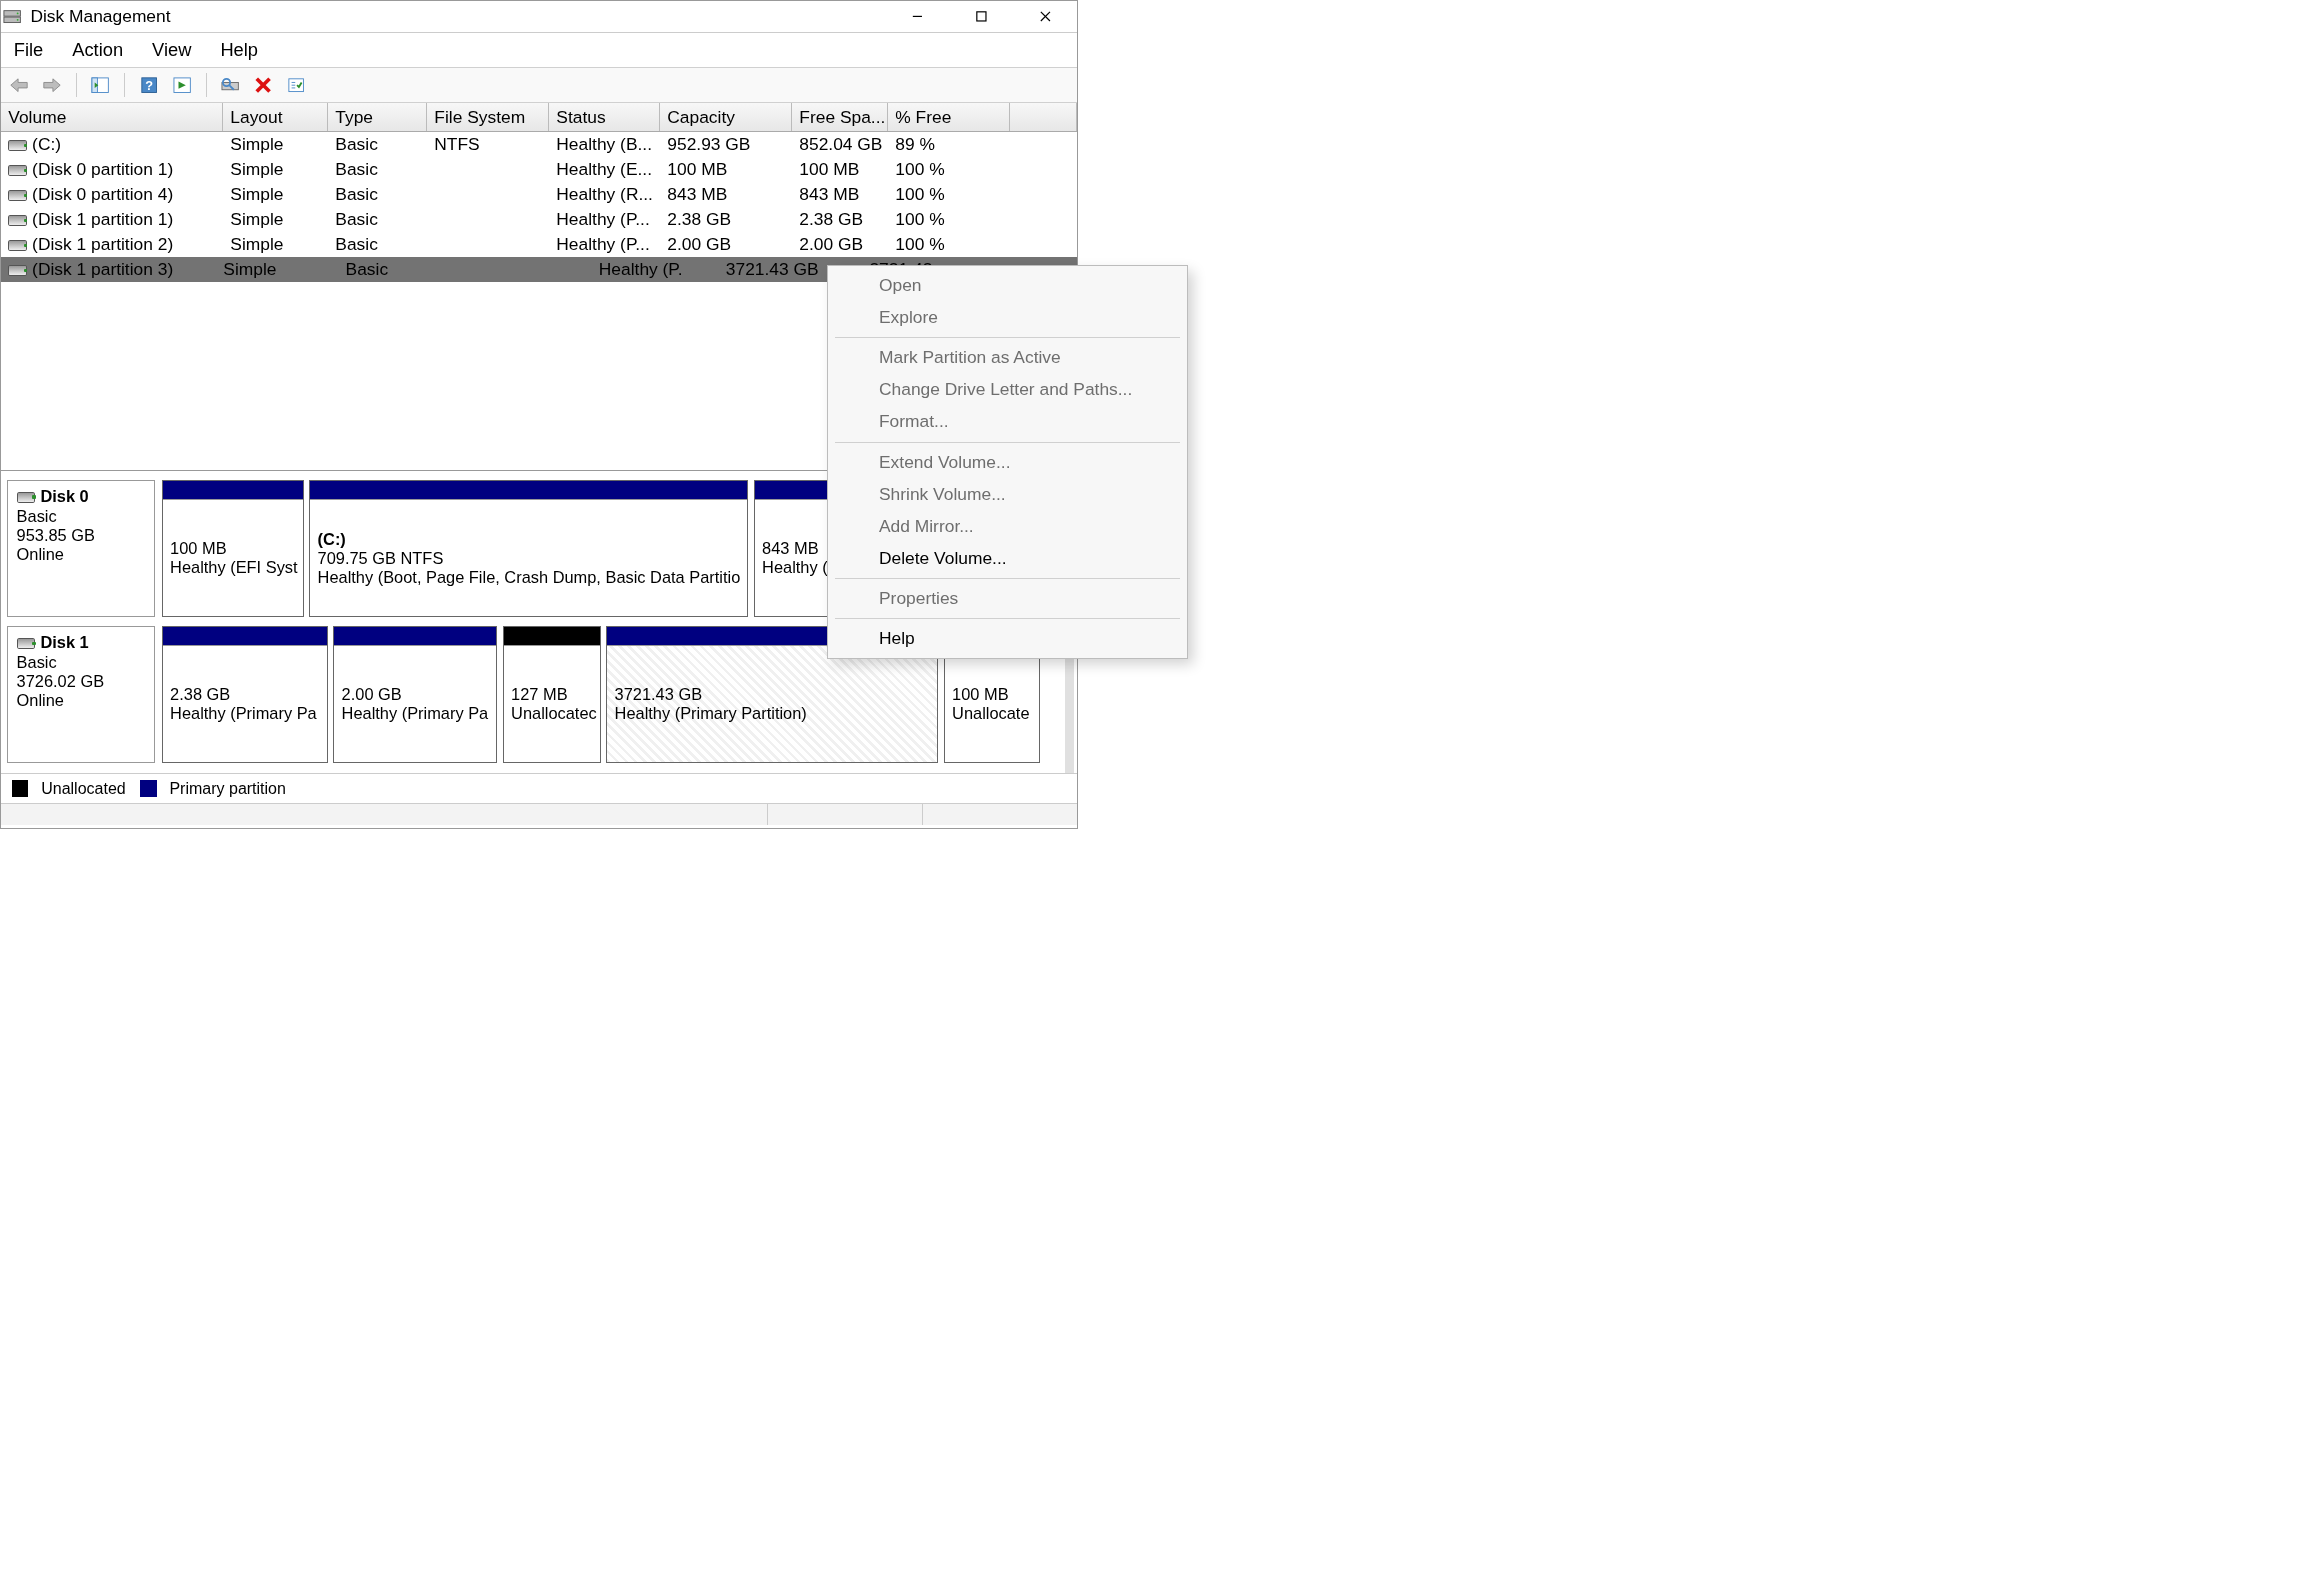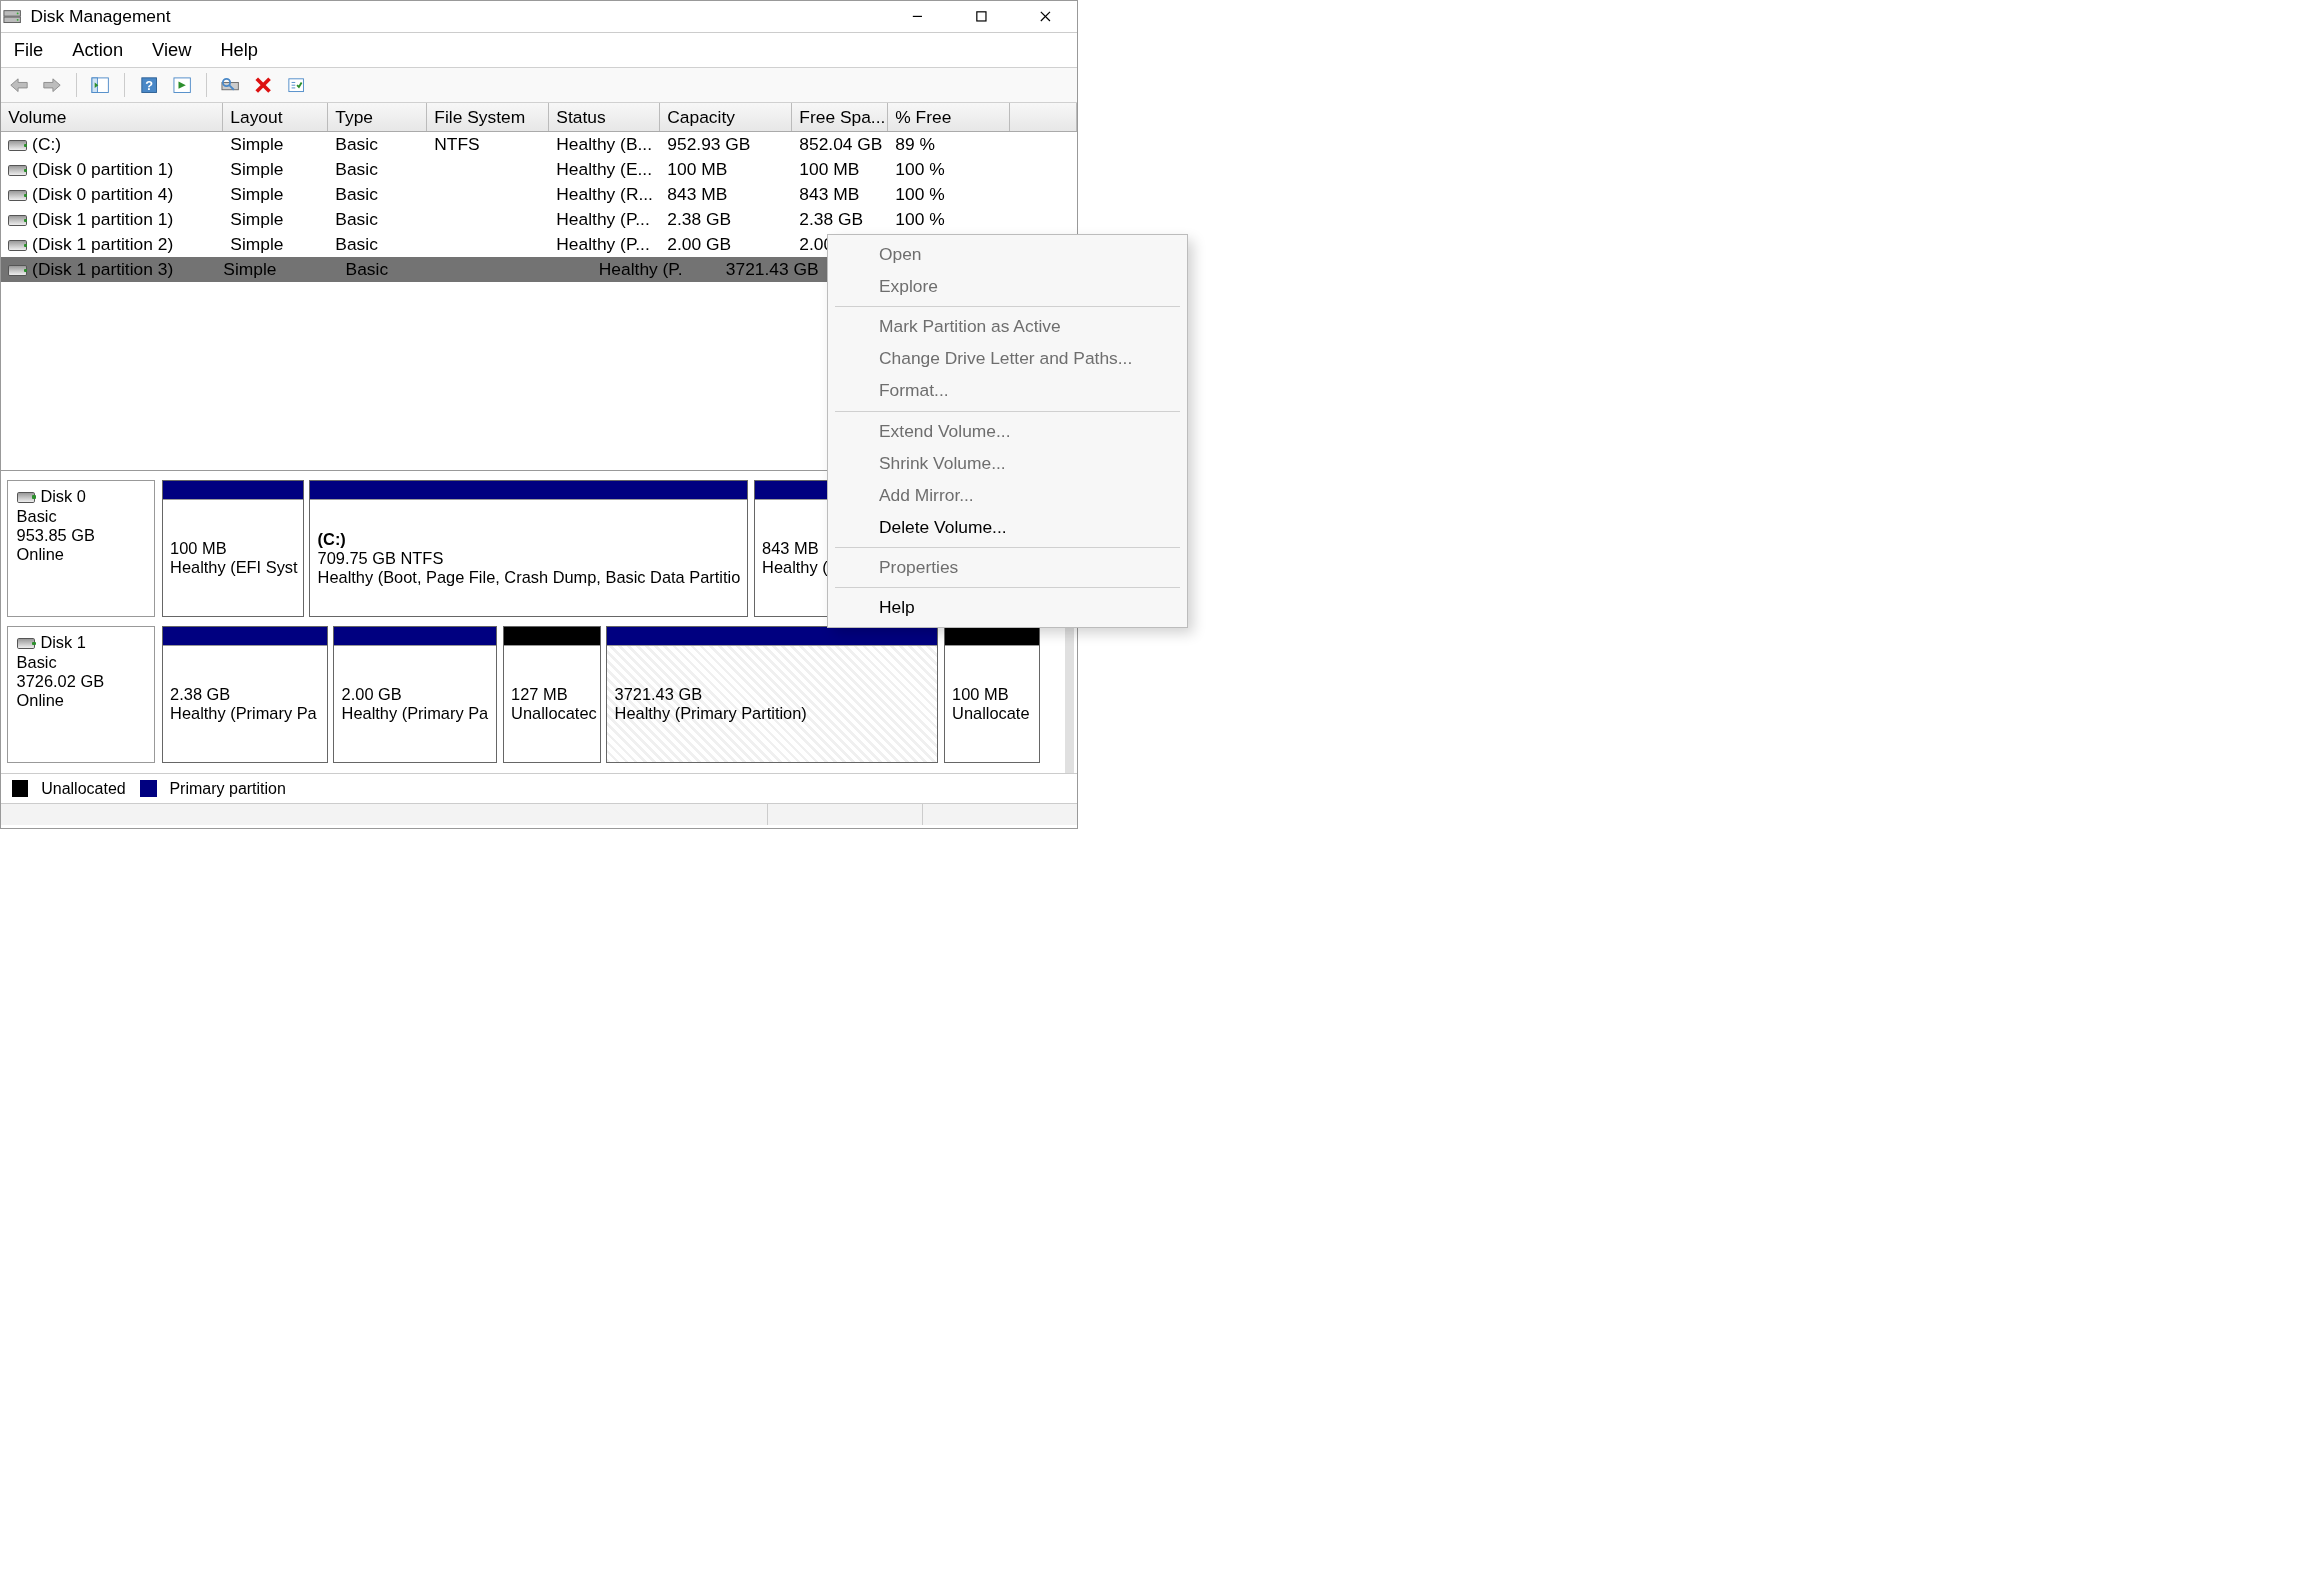--- a/index.html
+++ b/index.html
@@ -143,21 +143,21 @@
   .disk-info {
     width: 148px;
     border: 0.9px solid #999;
     padding: 5.5px 9.1px;
     font-size: 16.4px;
     display:flex;
     flex-direction:column;
     justify-content:flex-start;
     background: #fff;
   }
-  .disk-info .dname { font-weight: normal; margin-top: 24px; }
+  .disk-info .dname { font-weight: bold; margin-top: 24px; }
   .disk-info .dicon { margin-bottom: 1.8px; }
   .part-container {
     flex: 1;
     display: flex;
     gap: 5.5px;
     margin-left: 7.3px;
     align-items: stretch;
   }
   .part-block {
     display: flex;
@@ -219,21 +219,21 @@
     display: flex;
   }
   .status-strip div {
     border-left: 0.9px solid #ccc;
     width: 155px;
     height:100%;
   }
   
   .context-menu {
     position: absolute;
-    top: 234px;
+    top: 265px;
     left: 827px;
     width: 361px;
     background: #f7f7f7;
     border: 0.9px solid #bcbcbc;
     box-shadow: 5.5px 5.5px 12.8px rgba(0,0,0,0.18);
     padding: 3.7px 0;
     z-index: 50;
     font-size: 17.4px;
   }
   .cm-item {

